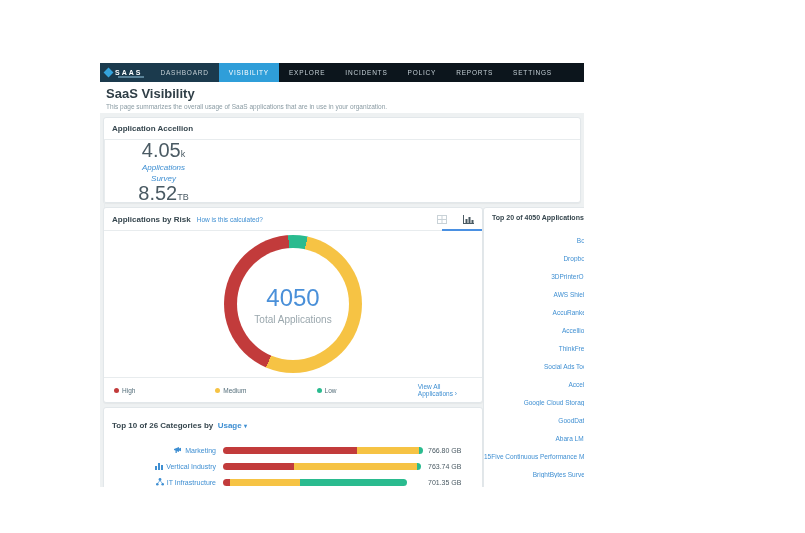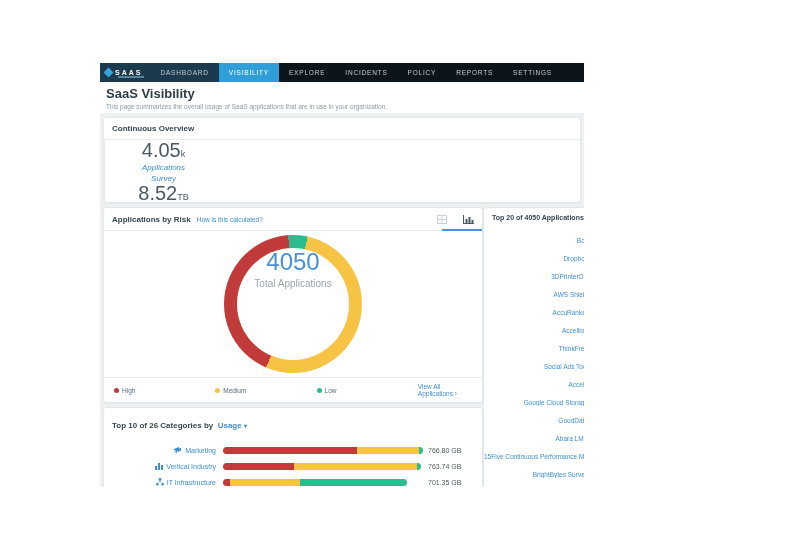--- a/index.html
+++ b/index.html
@@ -52,21 +52,21 @@
   .col-right { flex:1; }
 
   
   .risk-card { height:196px; display:flex; flex-direction:column; }
   .risk-help { font-size:6.5px; }
   .head-icons { margin-left:auto; display:flex; align-items:center; gap:14px; }
   .icon-btn { width:12px; height:10px; display:flex; align-items:center; justify-content:center; cursor:pointer; }
   .tab-underline { position:absolute; right:0; bottom:-1px; width:40px; height:2px; background:#4a90e2; }
   .donut-zone { flex:1; display:flex; align-items:center; justify-content:center; }
   .donut { width:138px; height:138px; border-radius:50%; background:conic-gradient(from -4deg, #2abb8f 0 4.5%, #f6c344 4.5% 57.5%, #c23b3b 57.5% 100%); display:flex; align-items:center; justify-content:center; }
-  .donut-hole { width:112px; height:112px; border-radius:50%; background:#ffffff; display:flex; flex-direction:column; align-items:center; }
+  .donut-hole { width:112px; height:112px; border-radius:50%; background:#ffffff; display:flex; flex-direction:column; align-items:center; justify-content:center; }
   .donut-total { font-size:24px; font-weight:300; color:#4a90d9; }
   .donut-sub { font-size:10px; color:#9aa7ad; margin-top:2px; }
   .risk-foot { border-top:1px solid #e8ecee; display:flex; align-items:center; padding:5px 10px; font-size:6.5px; color:#546e7a; }
   .risk-foot .lgi { display:flex; align-items:center; gap:3px; width:118px; }
   .view-all { margin-left:auto; font-size:6.5px; }
 
   
   .cat-card { margin-top:4px; height:120px; overflow:hidden; }
   .cat-head { padding:6px 8px; }
   .cat-body { padding:4px 8px 0 0; }
@@ -116,21 +116,21 @@
 
   <div class="page-head">
     <div class="page-title">SaaS Visibility</div>
     <div class="page-sub">This page summarizes the overall usage of SaaS applications that are in use in your organization.</div>
   </div>
 
   <div class="content">
 
     <div class="card">
       <div class="card-head">
-        <span class="card-head-title">Continuous Overview</span>
+        <span class="card-head-title">Application Accellion</span>
       </div>
       <div class="hr"></div>
       <div class="ov-body">
         <div class="ov-spacer"></div>
         <div class="stat">
           <div><span class="stat-value">4.05</span><span class="stat-unit">k</span></div>
           <div class="stat-label link">Applications</div>
         </div>
         <div class="stat">
           <div class="stat-label link">Survey</div>

